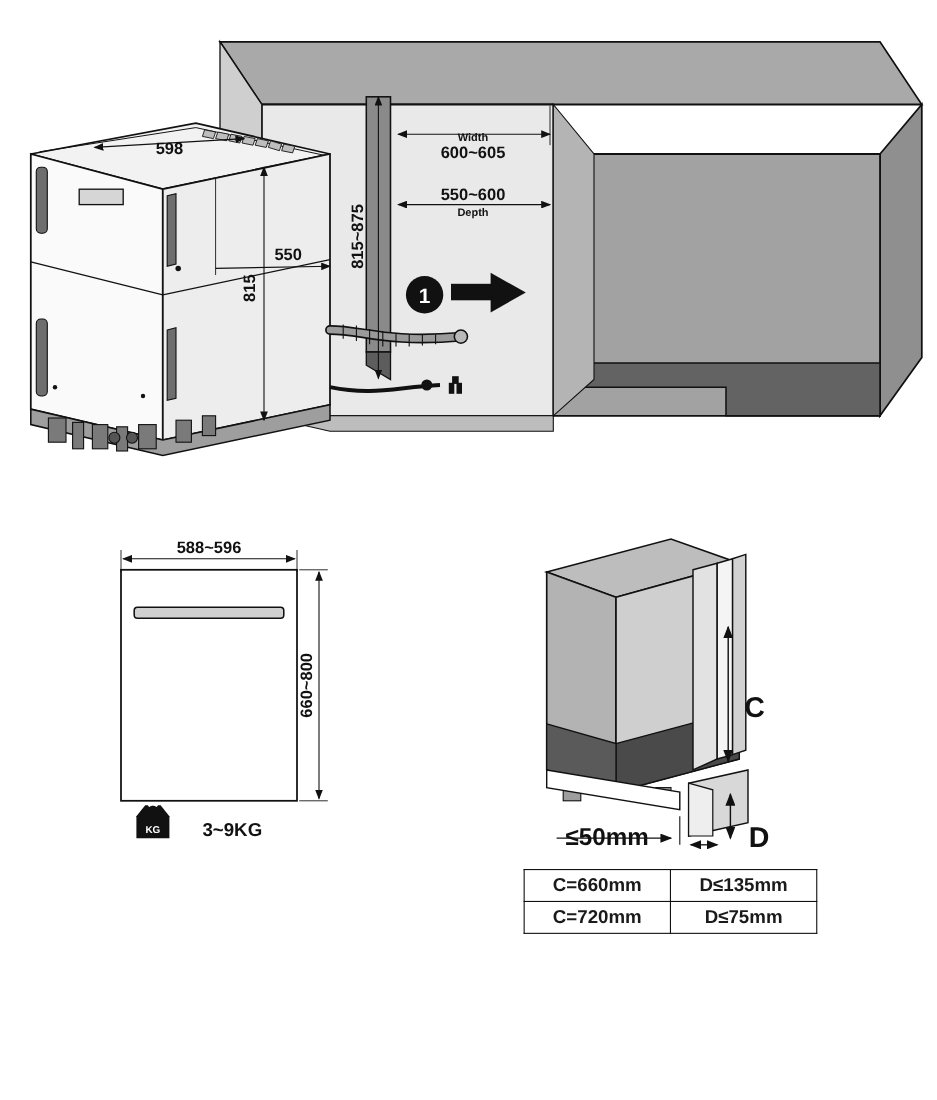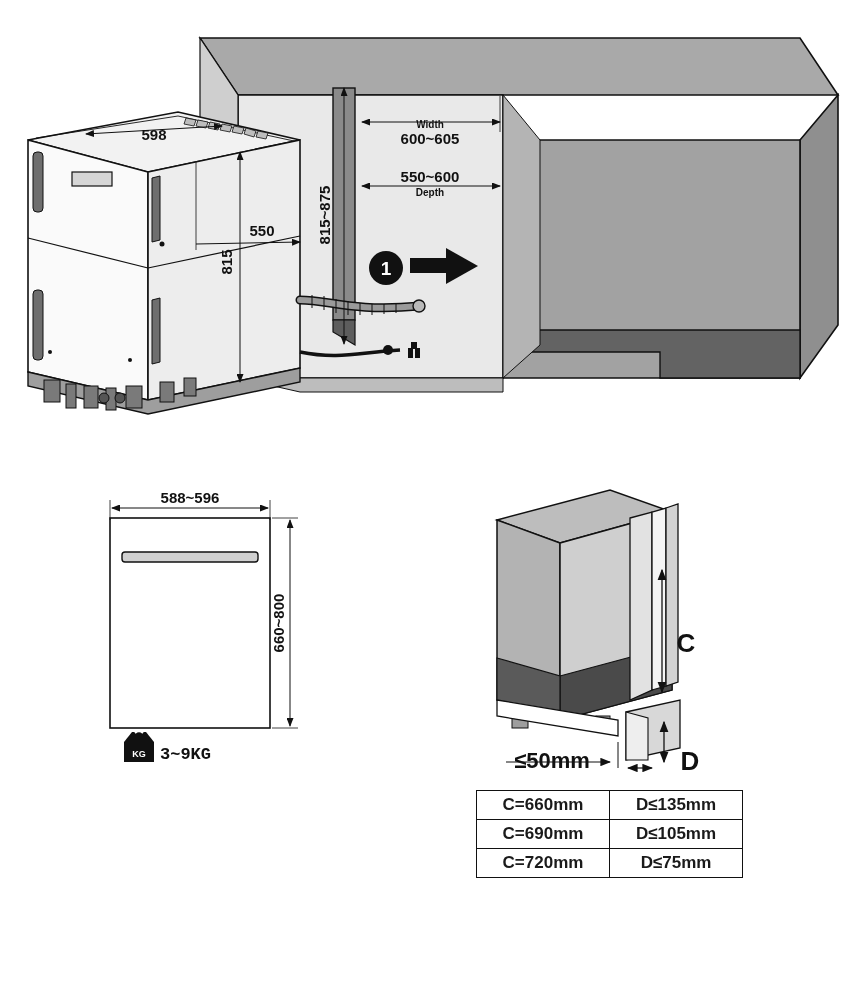--- a/index.html
+++ b/index.html
@@ -32,22 +32,23 @@
     text-align:center;
     height:20px;
     white-space:nowrap;
   }
   .tbl td.c{width:120px;}
   .tbl td.d{width:120px;margin-top:34px;}
   .weightlabel{
     position:absolute;
     font-size:17px;
     font-weight:bold;
-    font-family:Liberation Mono, monospace;
+    font-family:Liberation Sans, sans-serif;
     color:#111;
+    margin-left:24px;
   }
 </style>
 </head>
 <body>
 
 <div class="stage">
 
   <svg width="852" height="1000" viewBox="0 0 852 1000">
     <defs>
       <marker id="arrA" markerWidth="9" markerHeight="7" refX="8" refY="3.5" orient="auto">
@@ -265,23 +266,19 @@
 
   <div class="weightlabel" style="left:160px;top:745px;">3~9KG</div>
 
   <table class="tbl" style="left:476px;top:790px;">
     <tbody>
       <tr>
         <td class="c">C=660mm</td>
         <td class="d">D≤135mm</td>
       </tr>
       <tr>
-        <td class="c">C=690mm</td>
-        <td class="d">D≤105mm</td>
-      </tr>
-      <tr>
         <td class="c">C=720mm</td>
         <td class="d">D≤75mm</td>
       </tr>
     </tbody>
   </table>
 
 </div>
 
 </body></html>

